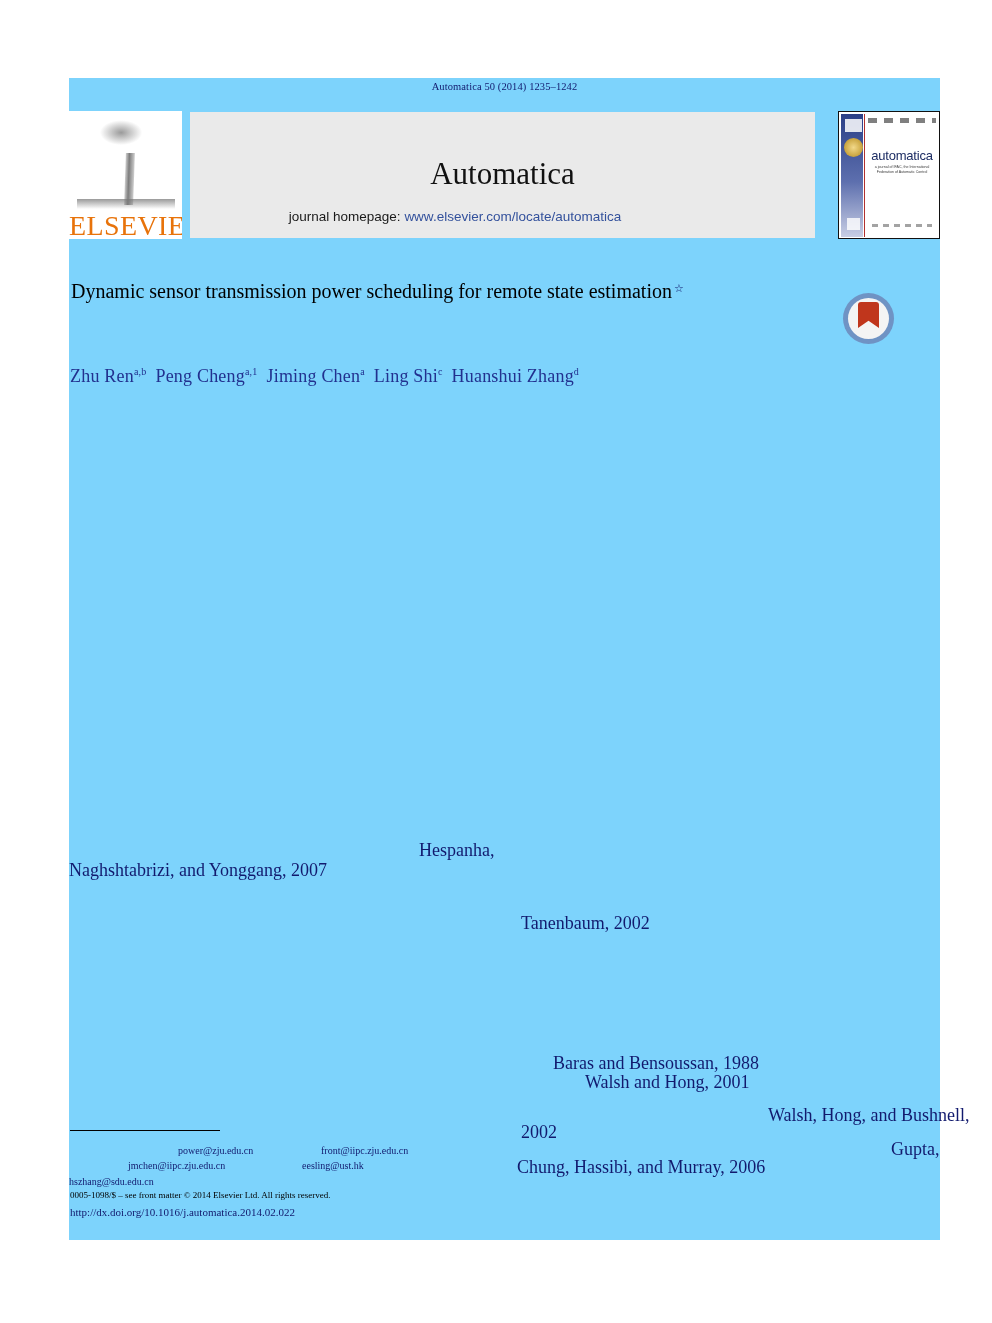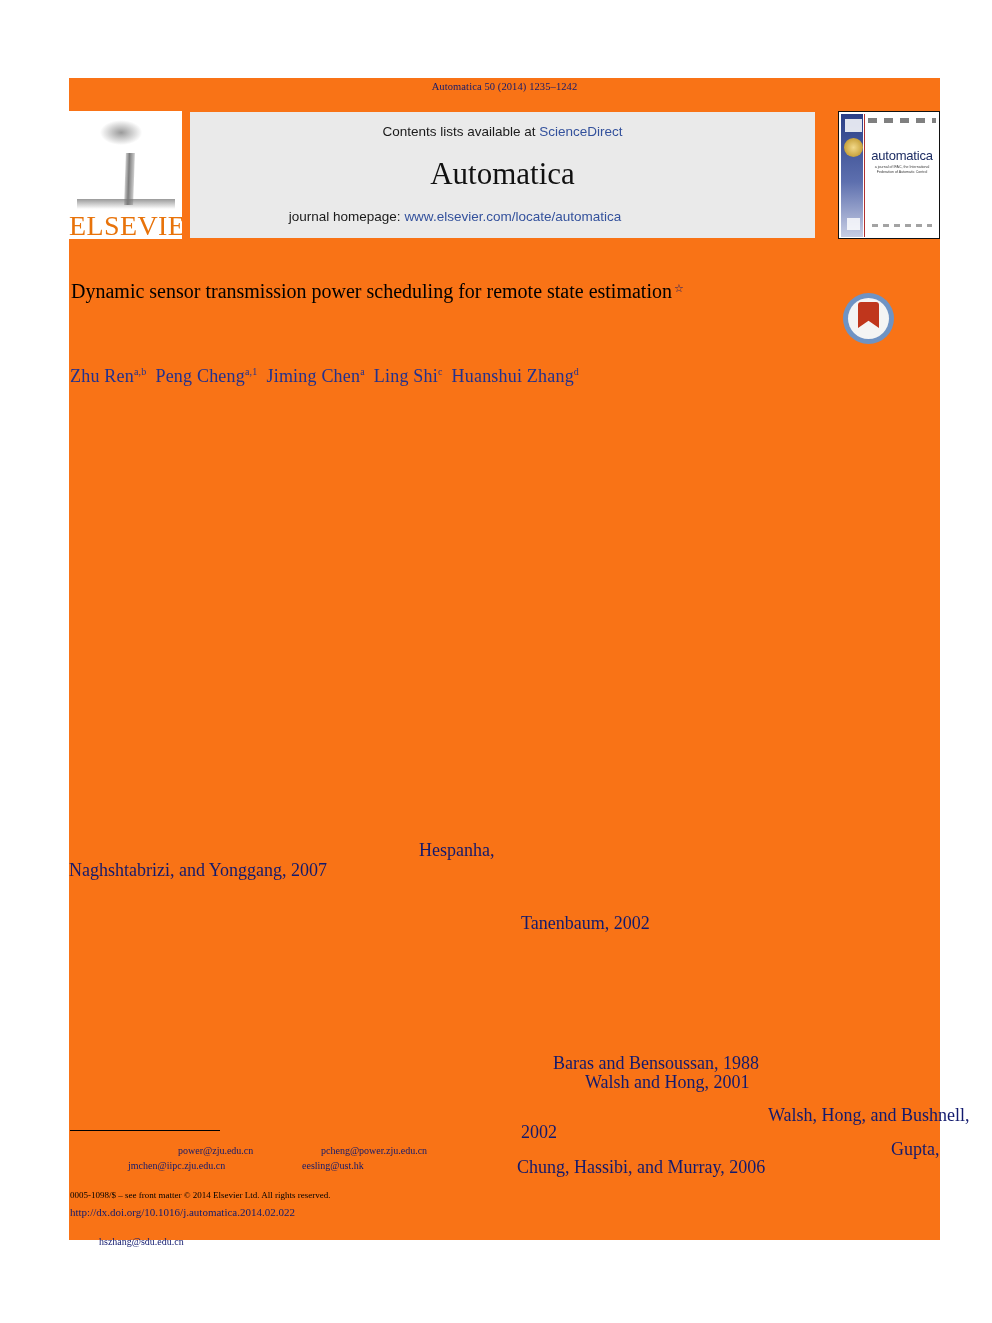--- a/index.html
+++ b/index.html
@@ -15,21 +15,21 @@
     overflow: hidden;
   }
 
   
   #page-sheet {
     position: absolute;
     left: 69px;
     top: 78px;
     width: 871px;
     height: 1162px;
-    background: #f97316;
+    background: #7dd3fc;
   }
 
   
   .running-head {
     position: absolute;
     top: 3px;
     left: 0;
     width: 871px;
     text-align: center;
     color: #121a6e;
@@ -369,23 +369,20 @@
 
     <div class="elsevier-logo">
       <div class="elsevier-tree">
         <div class="elsevier-trunk"></div>
         <div class="elsevier-ground"></div>
       </div>
       <div class="elsevier-word">ELSEVIER</div>
     </div>
 
     <div class="banner">
-      <div class="banner-line1">
-        <span>Contents lists available at </span><a class="sd-link" href="#" style="text-decoration:none">ScienceDirect</a>
-      </div>
       <div class="banner-title">Automatica</div>
       <div class="banner-line3">
         <span>journal homepage: </span><a class="hp-link" href="#" style="text-decoration:none">www.elsevier.com/locate/automatica</a>
       </div>
     </div>
 
     <div class="cover-thumb">
       <div class="cover-spine">
         <div class="cover-spine-badge"></div>
         <div class="cover-spine-seal"></div>
@@ -425,22 +422,22 @@
       <a class="cite" href="#" style="text-decoration: none; left: 516px; top: 994px;">Walsh and Hong, 2001</a>
       <a class="cite" href="#" style="text-decoration: none; left: 699px; top: 1027px;">Walsh, Hong, and Bushnell,</a>
       <a class="cite" href="#" style="text-decoration: none; left: 452px; top: 1044px;">2002</a>
       <a class="cite" href="#" style="text-decoration: none; left: 822px; top: 1061px;">Gupta,</a>
       <a class="cite" href="#" style="text-decoration: none; left: 448px; top: 1079px;">Chung, Hassibi, and Murray, 2006</a>
     </div>
 
   <div class="foot-rule"></div>
   <div id="emails-layer">
       <a class="email" href="#" style="text-decoration: none; left: 109px; top: 1067px;">power@zju.edu.cn</a>
-      <a class="email" href="#" style="text-decoration: none; left: 252px; top: 1067px;">pcheng@power.zju.edu.cn</a>
+      <a class="email" href="#" style="text-decoration: none; left: 252px; top: 1067px;">front@iipc.zju.edu.cn</a>
       <a class="email" href="#" style="text-decoration: none; left: 59px; top: 1082px;">jmchen@iipc.zju.edu.cn</a>
       <a class="email" href="#" style="text-decoration: none; left: 233px; top: 1082px;">eesling@ust.hk</a>
-      <a class="email" href="#" style="text-decoration: none; left: 0px; top: 1158px; margin-left: 30px;">hszhang@sdu.edu.cn</a>
+      <a class="email" href="#" style="text-decoration: none; left: 0px; top: 1098px;">hszhang@sdu.edu.cn</a>
     </div>
 
   <div class="issn-line">0005-1098/$ – see front matter © 2014 Elsevier Ltd. All rights reserved.</div>
 
   <a class="doi-link" href="#" style="text-decoration:none">http://dx.doi.org/10.1016/j.automatica.2014.02.022</a>
 </div>
 
 </body></html>

